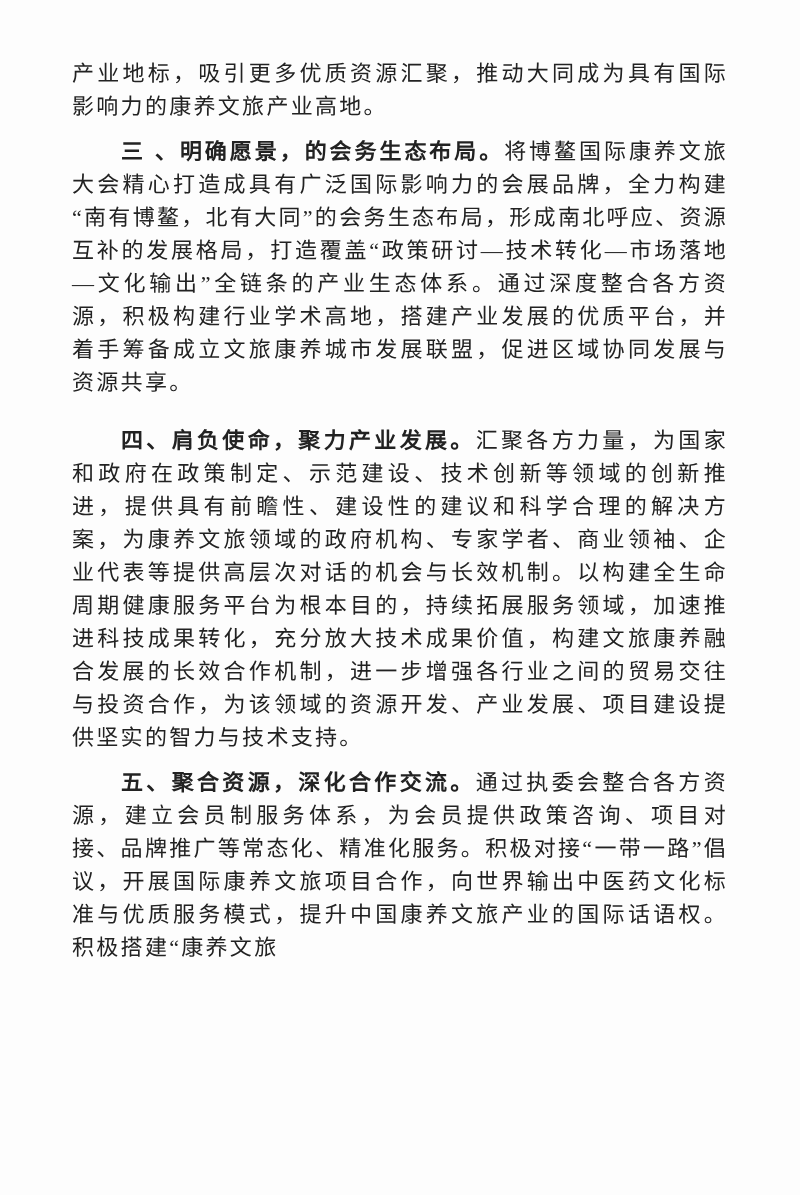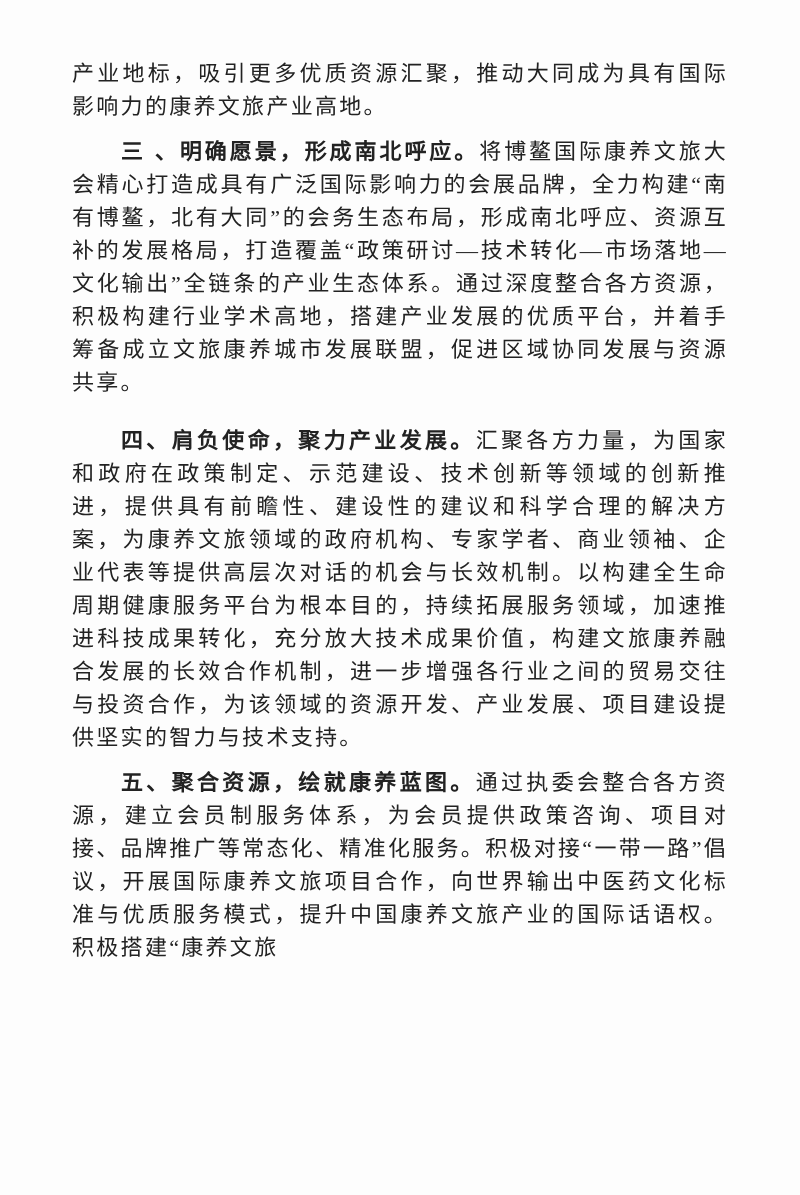--- a/index.html
+++ b/index.html
@@ -42,19 +42,19 @@
     font-family: "Liberation Sans", "DejaVu Sans", sans-serif;
   }
 </style>
 </head>
 <body>
 
 <div class="page">
 
   <p class="para cont"><span>产业地标，吸引更多优质资源汇聚，推动大同成为具有国际影响力的康养文旅产业高地。</span></p>
 
-  <p class="para section para-3"><span class="heading">三 、明确愿景，形成南北呼应。</span><span>将博鳌国际康养文旅大会精心打造成具有广泛国际影响力的会展品牌，全力构建“南有博鳌，北有大同”的会务生态布局，形成南北呼应、资源互补的发展格局，打造覆盖“政策研讨—技术转化—市场落地—文化输出”全链条的产业生态体系。通过深度整合各方资源，积极构建行业学术高地，搭建产业发展的优质平台，并着手筹备成立文旅康养城市发展联盟，促进区域协同发展与资源共享。</span></p>
+  <p class="para section para-3"><span class="heading">三 、明确愿景，的会务生态布局。</span><span>将博鳌国际康养文旅大会精心打造成具有广泛国际影响力的会展品牌，全力构建“南有博鳌，北有大同”的会务生态布局，形成南北呼应、资源互补的发展格局，打造覆盖“政策研讨—技术转化—市场落地—文化输出”全链条的产业生态体系。通过深度整合各方资源，积极构建行业学术高地，搭建产业发展的优质平台，并着手筹备成立文旅康养城市发展联盟，促进区域协同发展与资源共享。</span></p>
 
   <p class="para section para-4"><span class="heading">四、肩负使命，聚力产业发展。</span><span>汇聚各方力量，为国家和政府在政策制定、示范建设、技术创新等领域的创新推进，提供具有前瞻性、建设性的建议和科学合理的解决方案，为康养文旅领域的政府机构、专家学者、商业领袖、企业代表等提供高层次对话的机会与长效机制。以构建全生命周期健康服务平台为根本目的，持续拓展服务领域，加速推进科技成果转化，充分放大技术成果价值，构建文旅康养融合发展的长效合作机制，进一步增强各行业之间的贸易交往与投资合作，为该领域的资源开发、产业发展、项目建设提供坚实的智力与技术支持。</span></p>
 
-  <p class="para section para-5"><span class="heading">五、聚合资源，绘就康养蓝图。</span><span>通过执委会整合各方资源，建立会员制服务体系，为会员提供政策咨询、项目对接、品牌推广等常态化、精准化服务。积极对接“一带一路”倡议，开展国际康养文旅项目合作，向世界输出中医药文化标准与优质服务模式，提升中国康养文旅产业的国际话语权。积极搭建“康养文旅</span></p>
+  <p class="para section para-5"><span class="heading">五、聚合资源，深化合作交流。</span><span>通过执委会整合各方资源，建立会员制服务体系，为会员提供政策咨询、项目对接、品牌推广等常态化、精准化服务。积极对接“一带一路”倡议，开展国际康养文旅项目合作，向世界输出中医药文化标准与优质服务模式，提升中国康养文旅产业的国际话语权。积极搭建“康养文旅</span></p>
 
 </div>
 
 </body></html>

